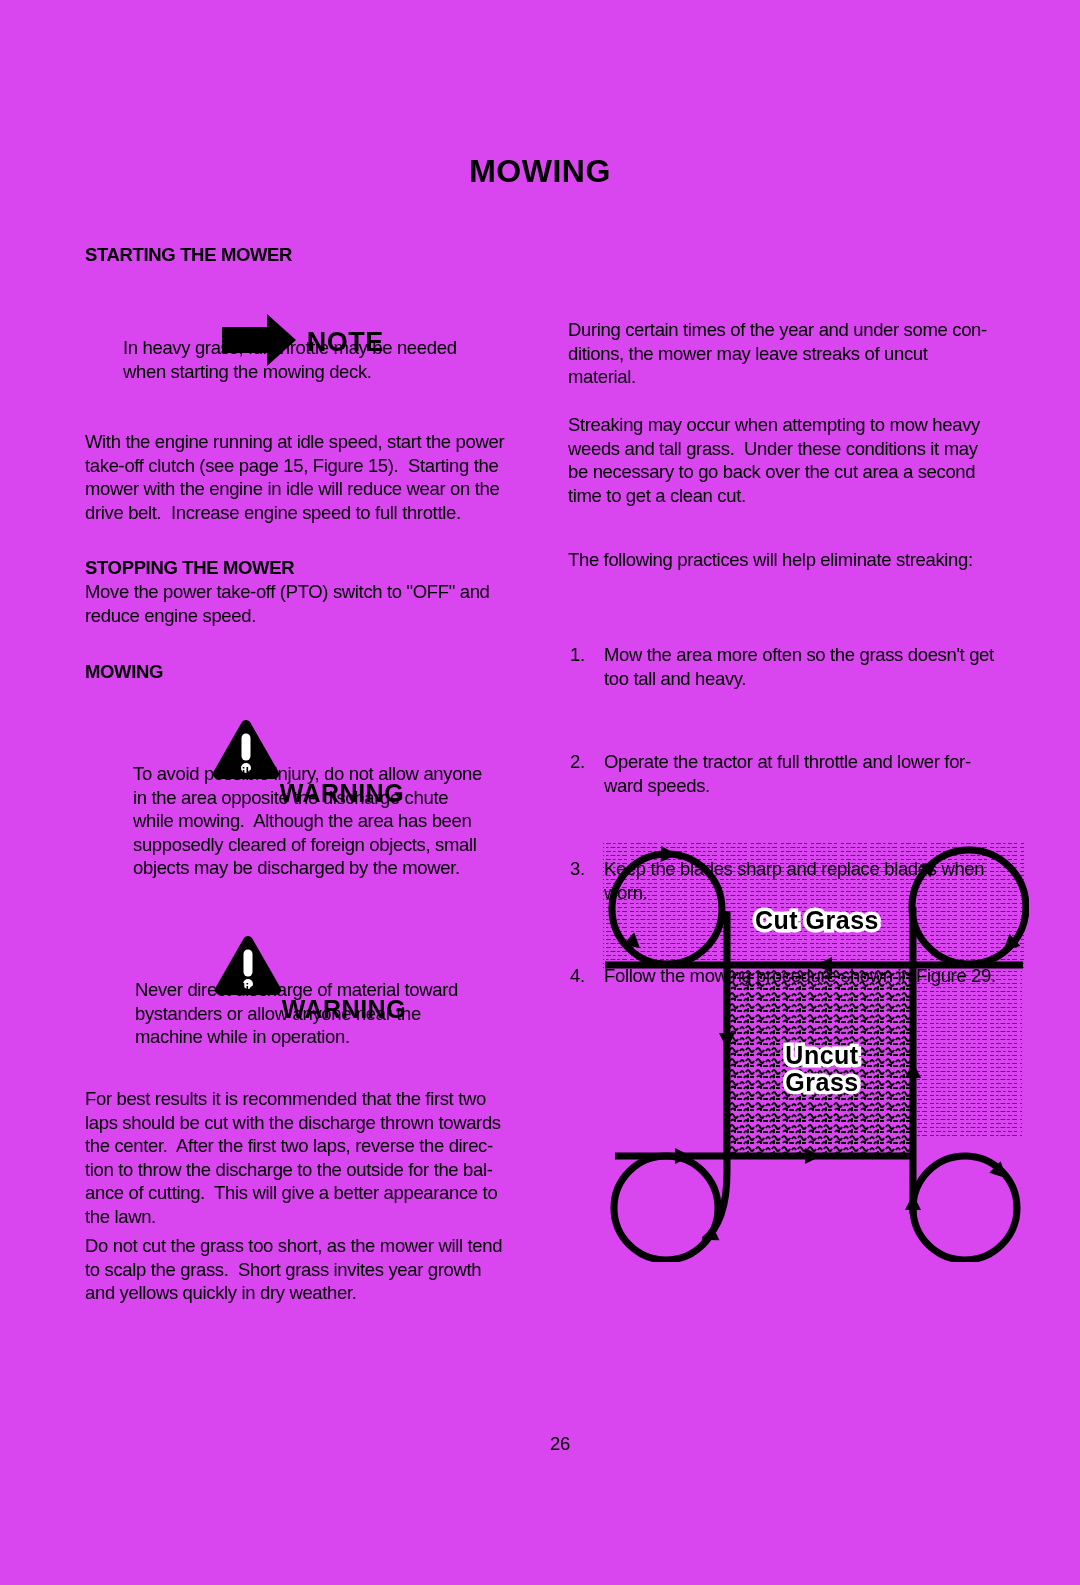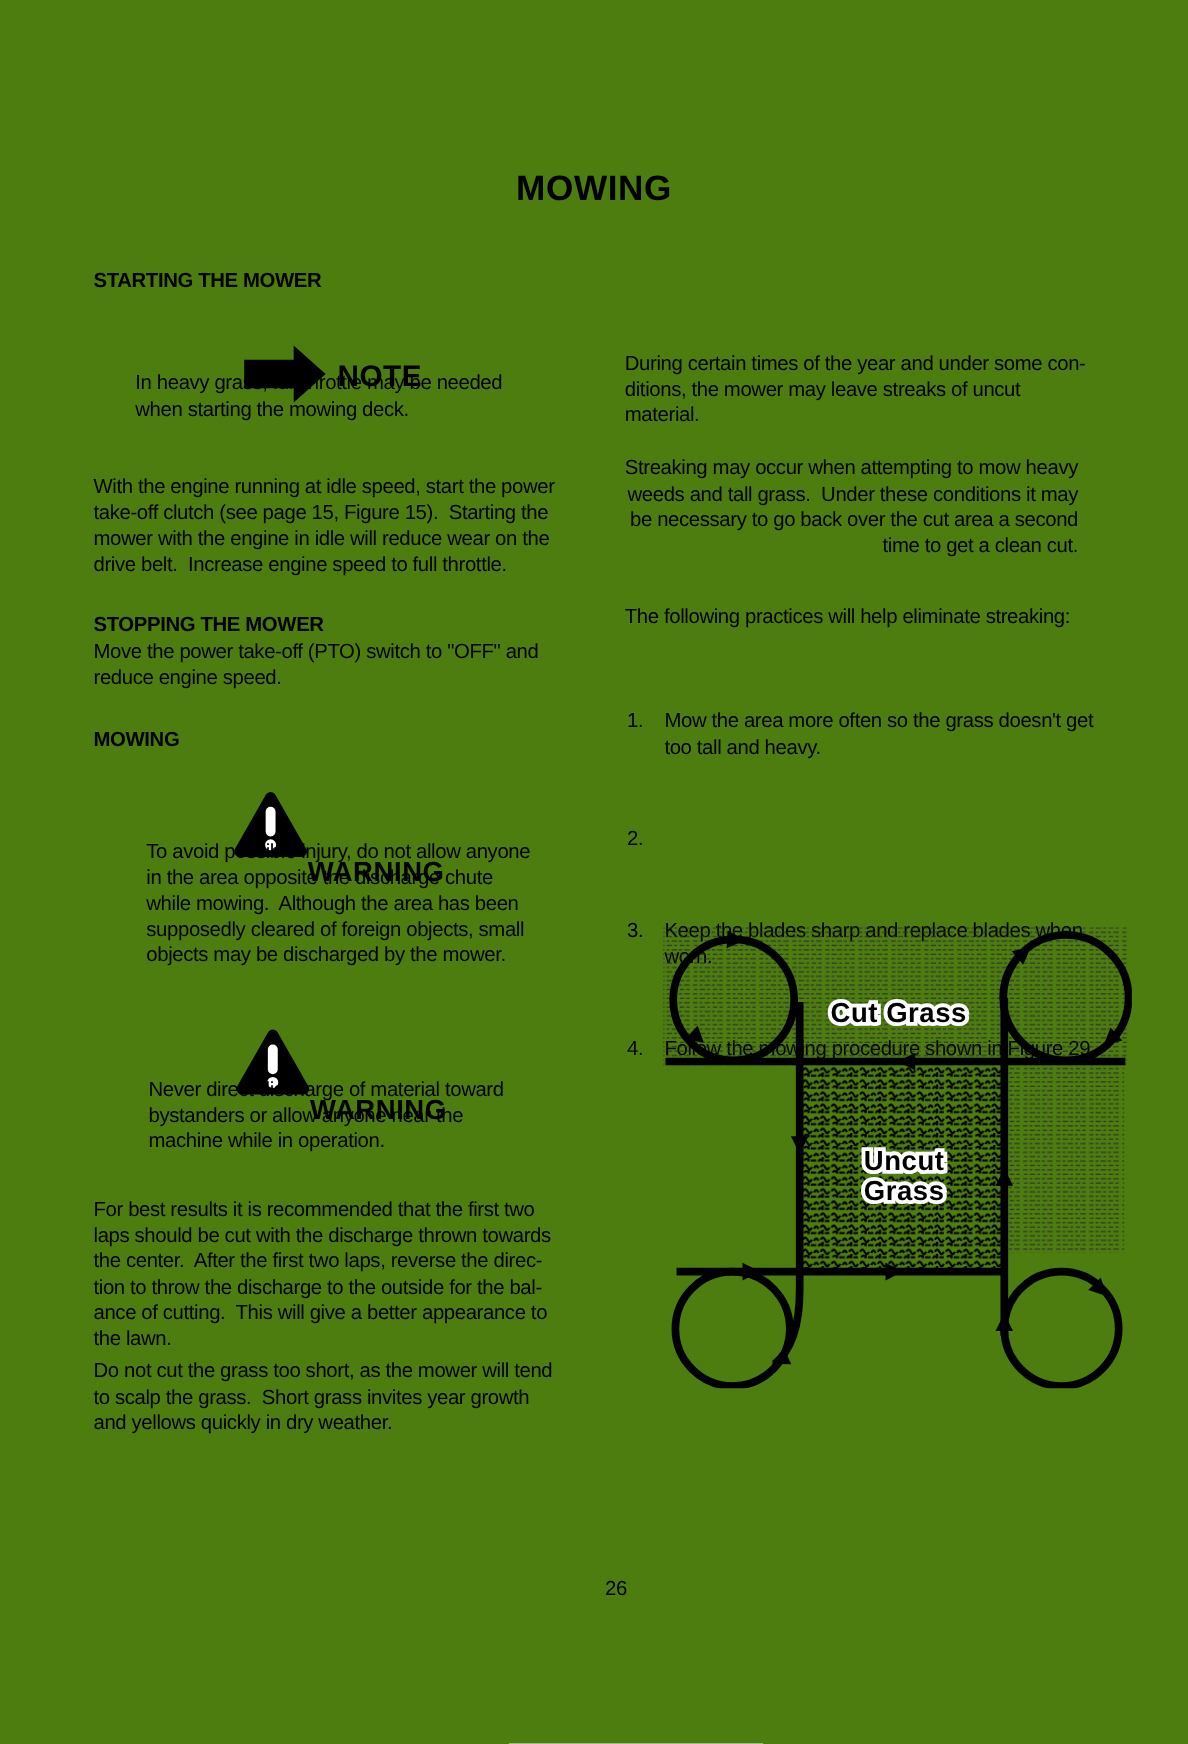--- a/index.html
+++ b/index.html
@@ -1,18 +1,18 @@
 <!DOCTYPE html>
 <html><head>
 <meta charset="utf-8">
 <style>
   html,body { margin:0; padding:0; background:#e8e8e8; }
   .page {
     position:relative; width:1080px; height:1585px; margin:0 auto;
-    background:#4d7c0f; color:#000;
+    background:#d946ef; color:#000;
     font-family:"Liberation Sans", sans-serif;
     overflow:hidden;
   }
   .blk { position:absolute; white-space:pre; font-size:18.5px; line-height:23.5px; letter-spacing:-0.35px; }
   .title { font-size:32px; font-weight:bold; letter-spacing:0.5px; width:100%; text-align:center; white-space:normal; }
   .h2 { font-weight:bold; }
   .note-head { display:flex; align-items:center; gap:8px; }
   .note-label { font-size:27px; font-weight:bold; letter-spacing:0.5px; }
   .warn-head { display:flex; align-items:flex-end; }
   .warn-label { font-size:25px; font-weight:bold; letter-spacing:0.5px; margin-bottom:5px; }
@@ -100,35 +100,37 @@
 
   <div class="blk" style="left:85px; top:1234px;">Do not cut the grass too short, as the mower will tend
 to scalp the grass.  Short grass invites year growth
 and yellows quickly in dry weather.</div>
 
 
   <div class="blk" style="left:568px; top:318px;">During certain times of the year and under some con-
 ditions, the mower may leave streaks of uncut
 material.</div>
 
-  <div class="blk" style="left:568px; top:413px;text-align:right;">Streaking may occur when attempting to mow heavy
+  <div class="blk" style="left:568px; top:413px;">Streaking may occur when attempting to mow heavy
 weeds and tall grass.  Under these conditions it may
 be necessary to go back over the cut area a second
 time to get a clean cut.</div>
 
   <div class="blk" style="left:568px; top:548px;">The following practices will help eliminate streaking:</div>
 
   <div class="blk" style="left:570px; top:596px;">
     <div class="li">
       <span class="num">1.</span>
       <span class="txt">Mow the area more often so the grass doesn't get
 too tall and heavy.</span>
     </div>
     <div class="li">
       <span class="num">2.</span>
+      <span class="txt">Operate the tractor at full throttle and lower for-
+ward speeds.</span>
     </div>
     <div class="li">
       <span class="num">3.</span>
       <span class="txt">Keep the blades sharp and replace blades when
 worn.</span>
     </div>
     <div class="li">
       <span class="num">4.</span>
       <span class="txt">Follow the mowing procedure shown in Figure 29.</span>
     </div>

